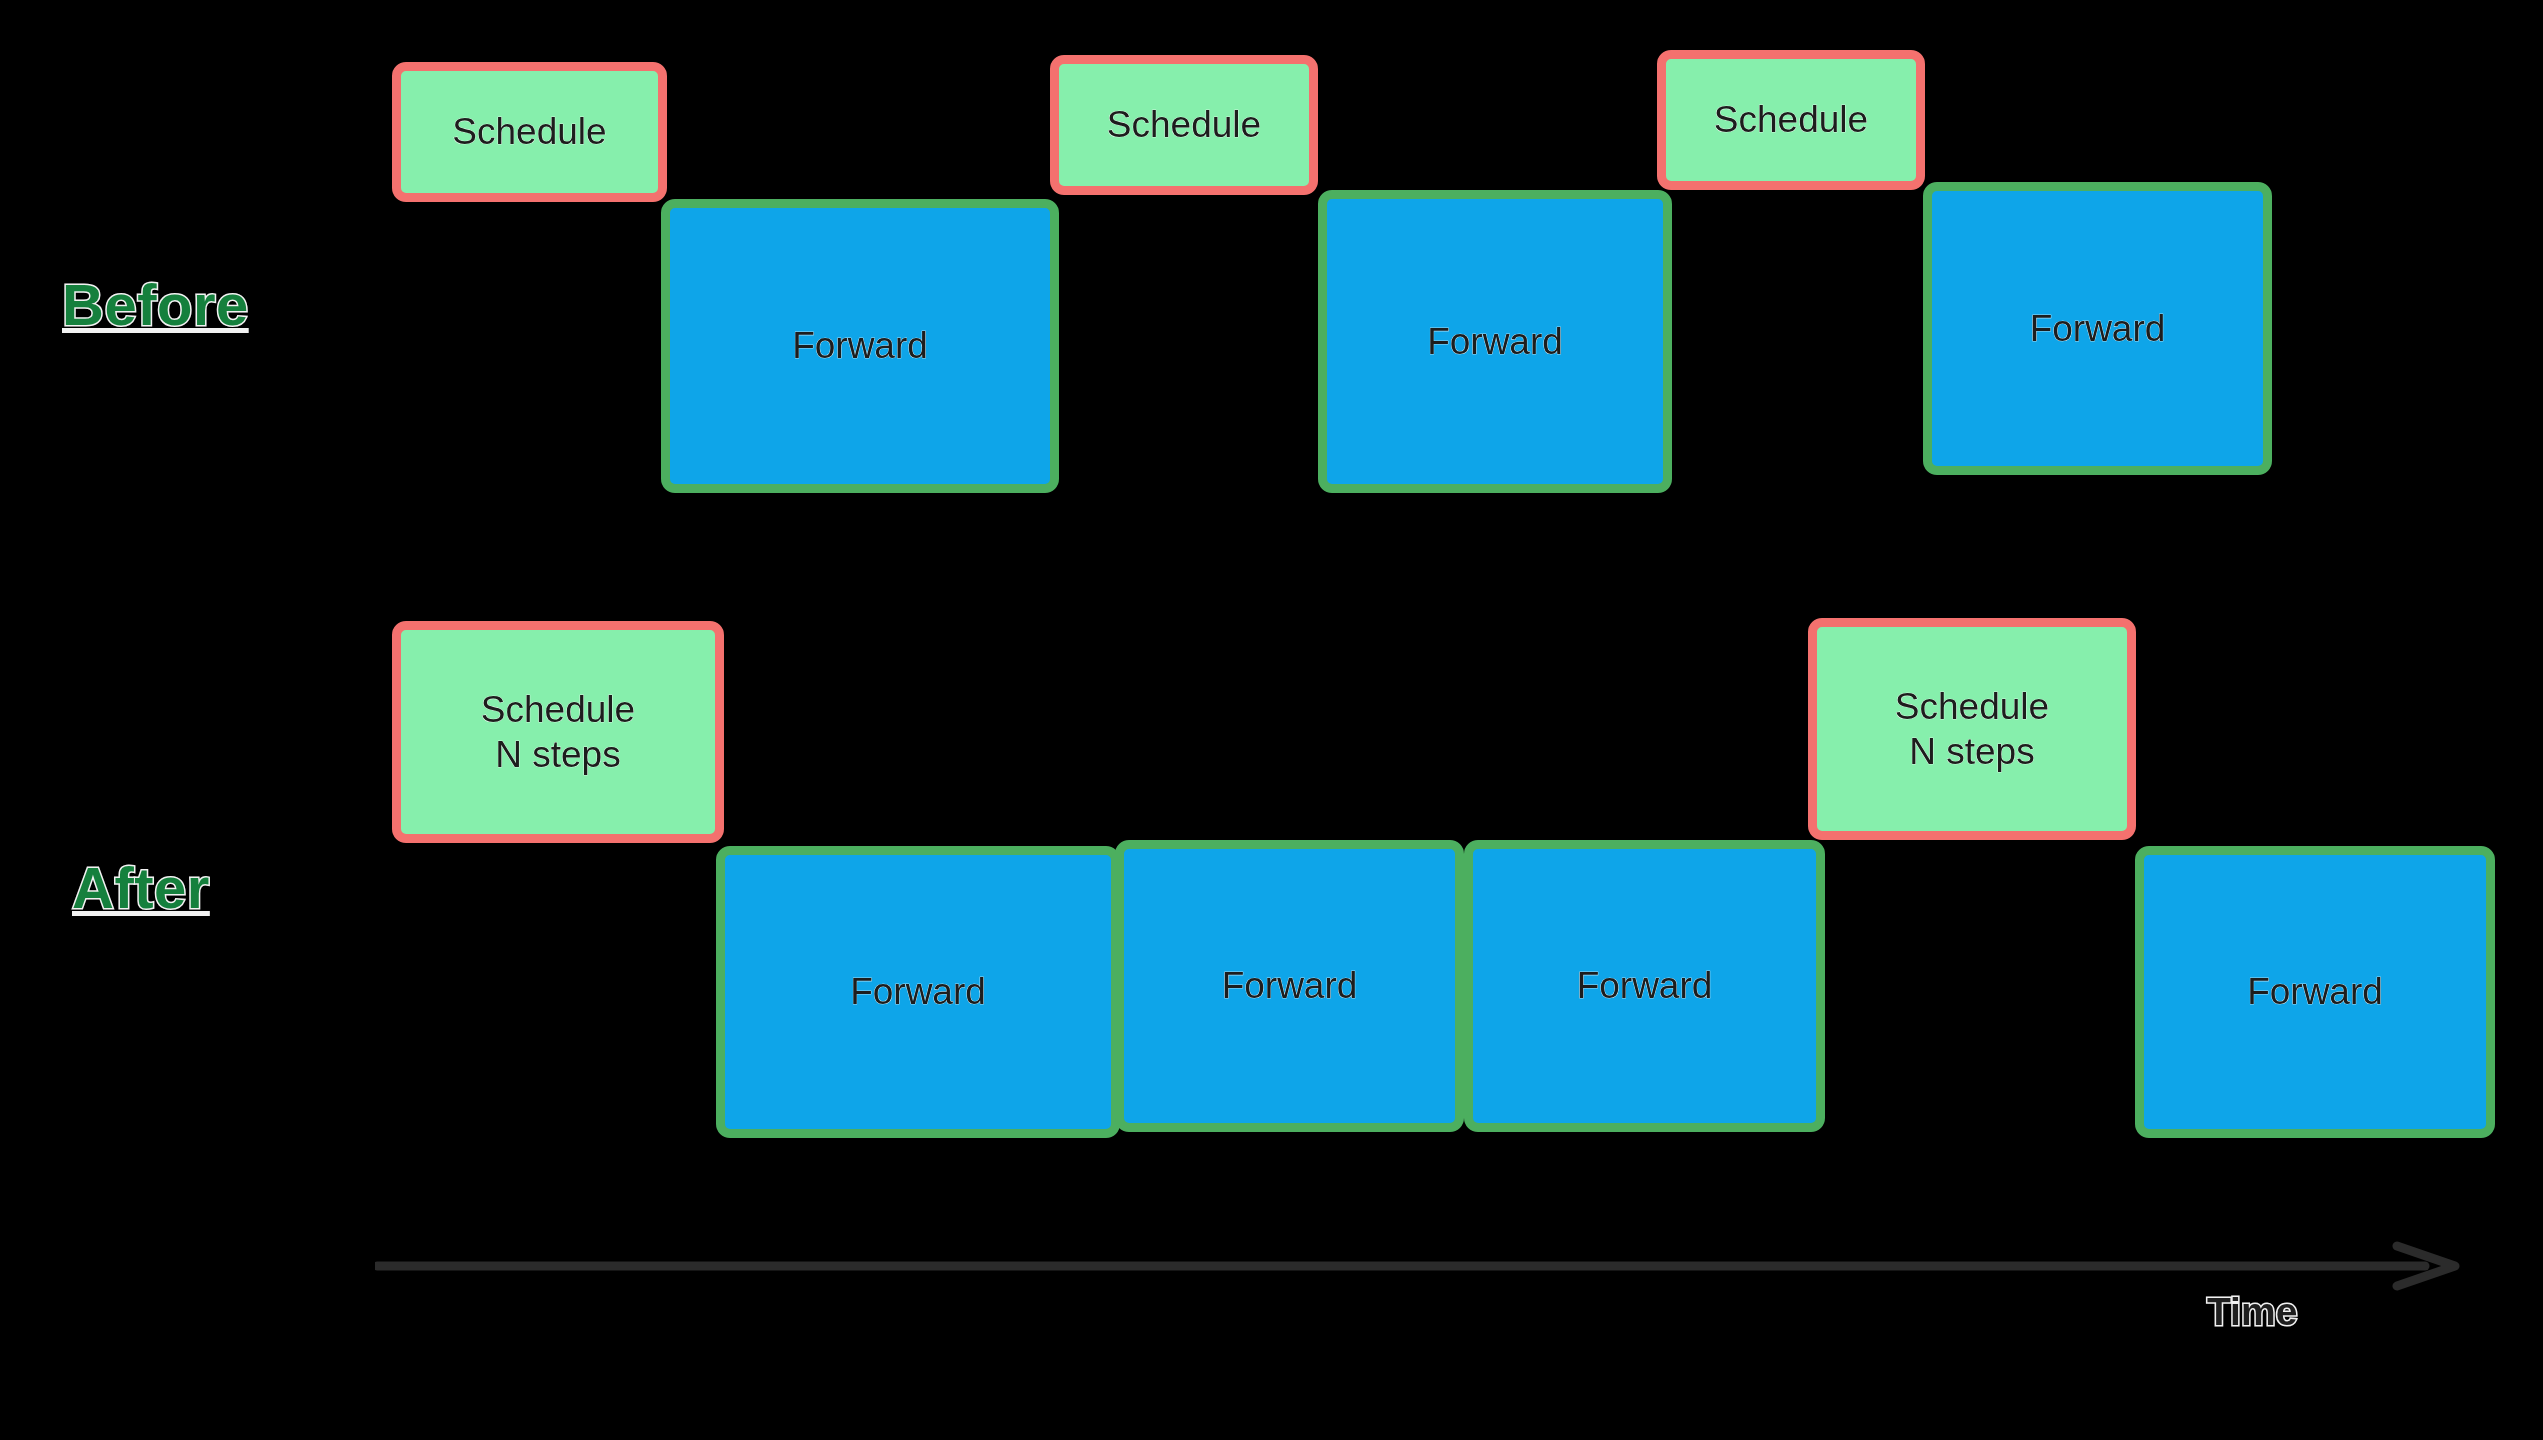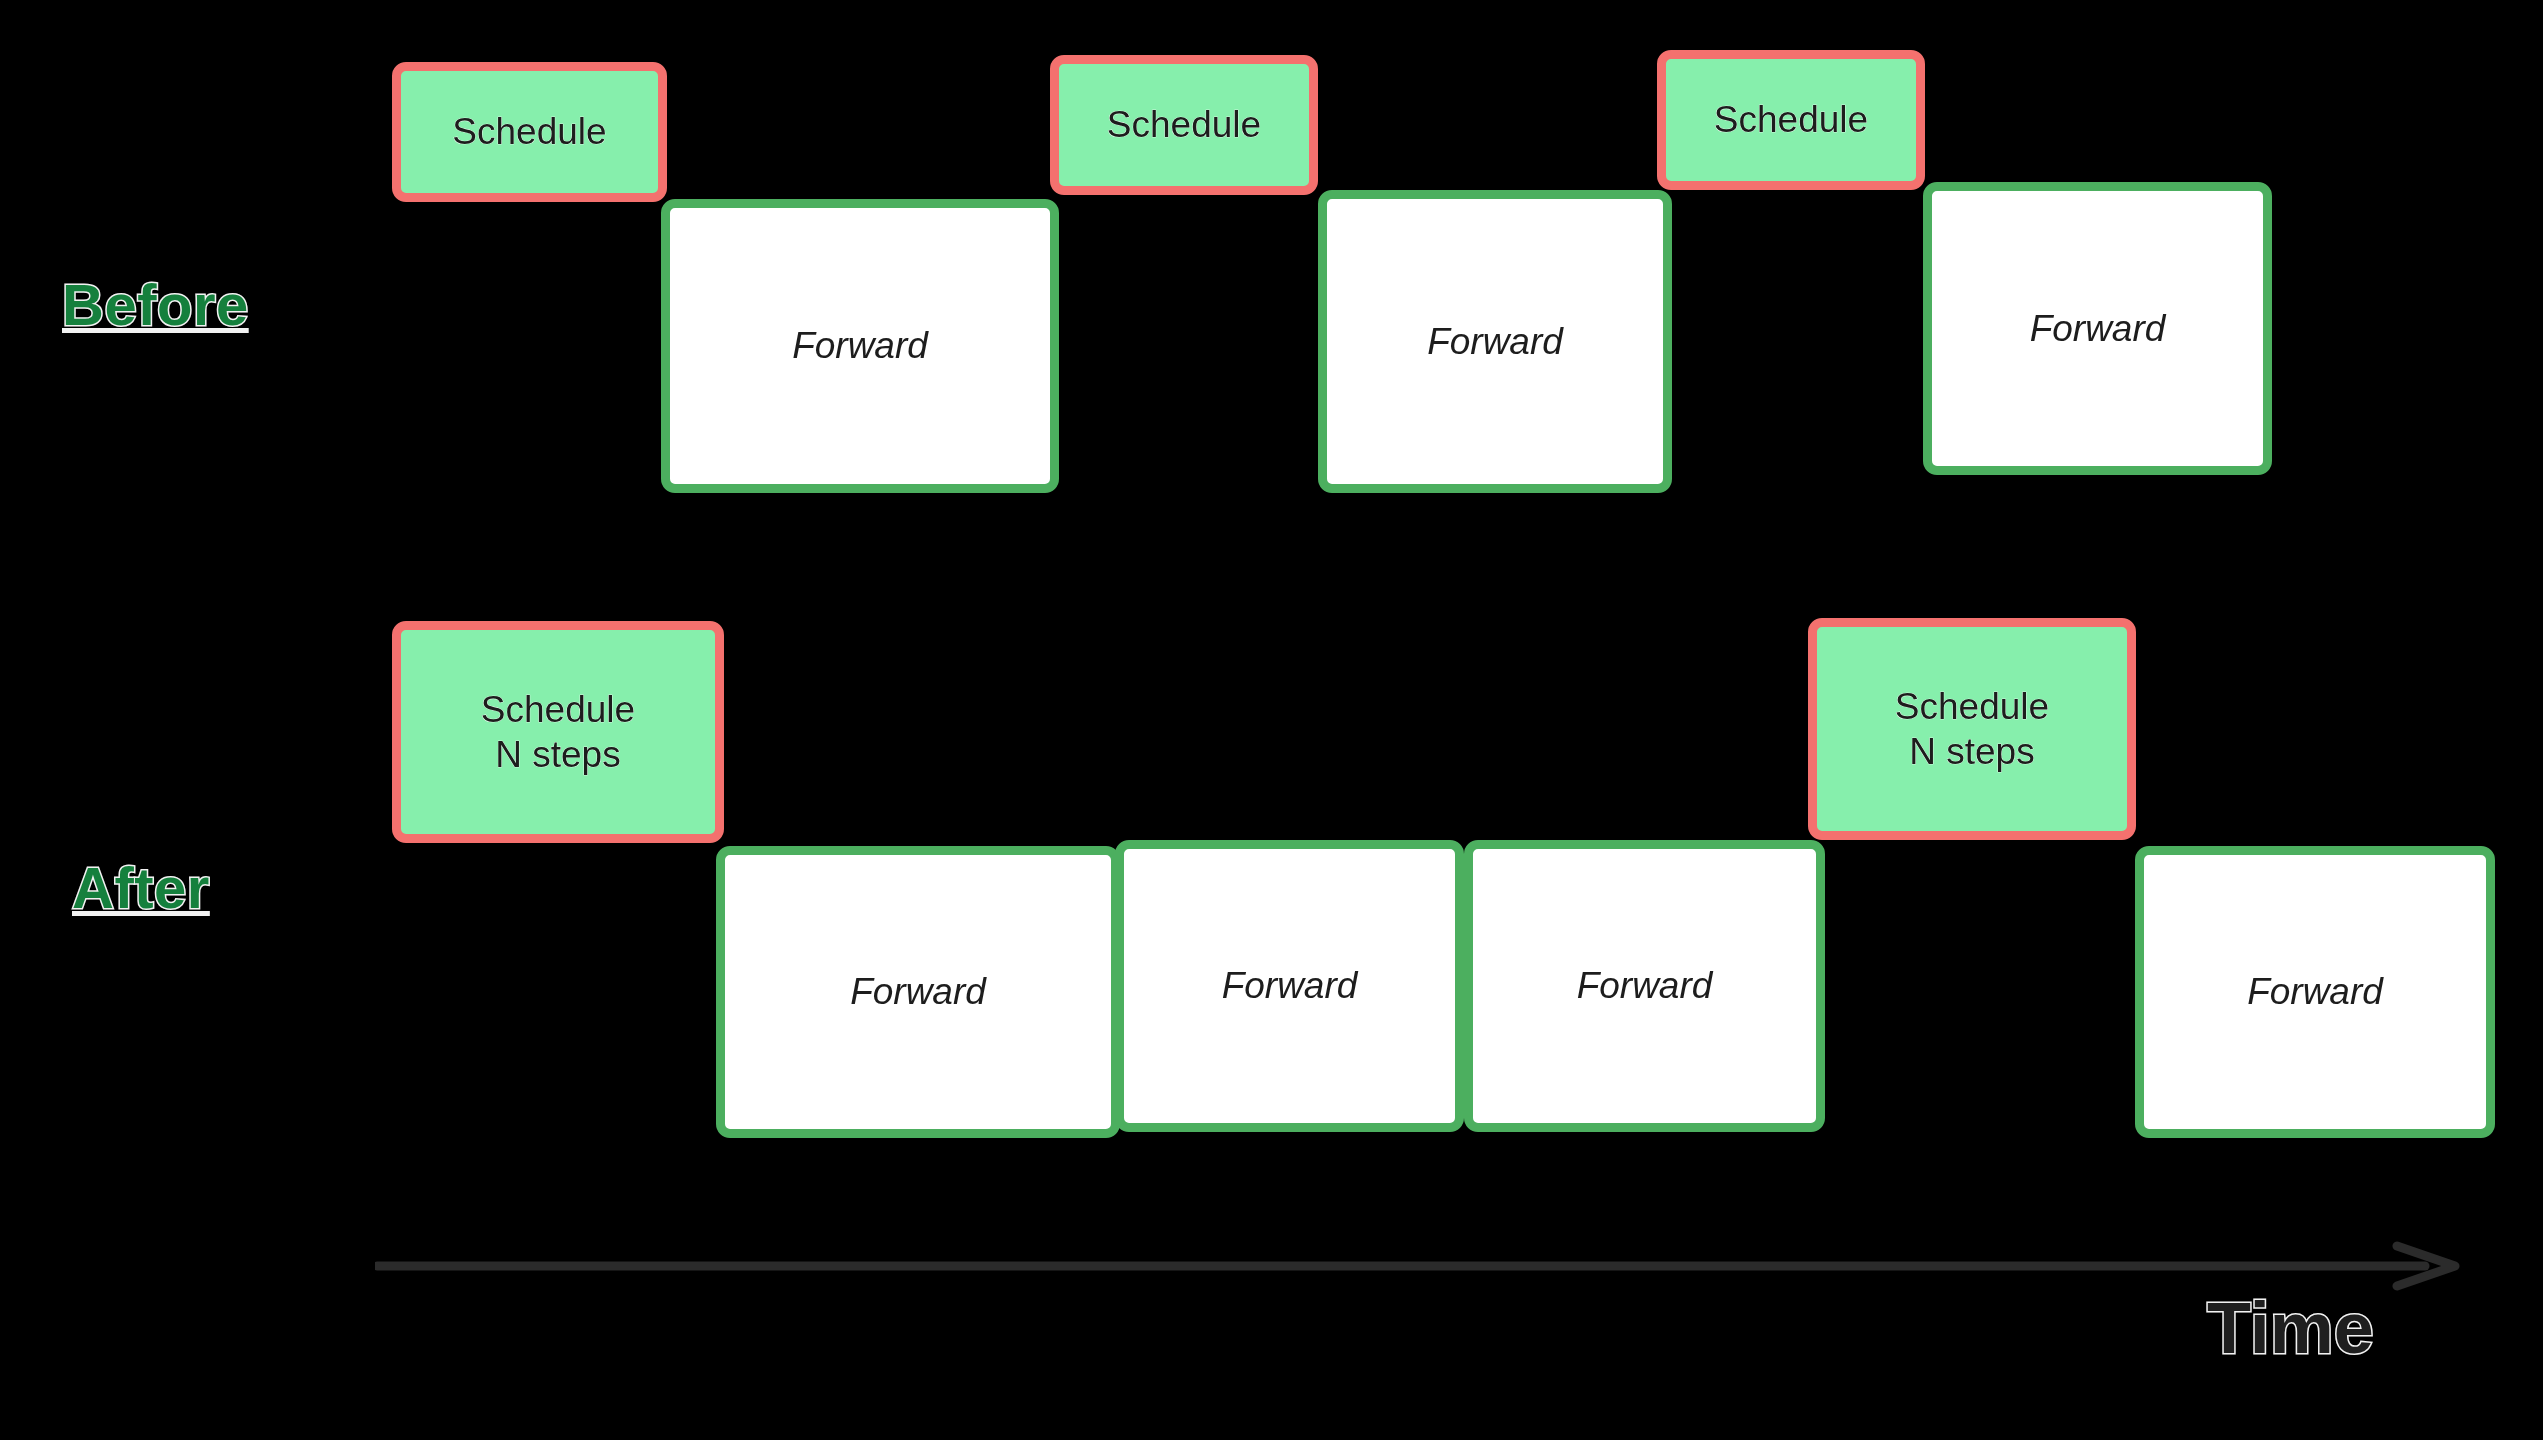--- a/index.html
+++ b/index.html
@@ -52,41 +52,40 @@
     white-space: pre-line;
     -webkit-text-stroke: 0.6px #ffffff;
     paint-order: stroke fill;
   }
   .box.schedule {
     background: #86efac;
     border-color: #f4716e;
     z-index: 3;
   }
   .box.forward {
-    background: #ffffff;
+    background: #0ea5e9;
     border-color: #4caf5f;
     z-index: 2;
-    font-style: italic;
   }
 
   
   #timeline {
     position: absolute;
     left: 375px;
     top: 1240px;
     width: 2085px;
     height: 52px;
   }
   #timeline svg { display: block; width: 100%; height: 100%; }
 
   #label-time {
     position: absolute;
     left: 2207px;
     top: 1292px;
-    font-size: 72px;
+    font-size: 39px;
     font-weight: 700;
     color: #1f1f1f;
     -webkit-text-stroke: 3px #f2f2f2;
     paint-order: stroke fill;
     line-height: 1;
     white-space: nowrap;
   }
 </style>
 </head>
 <body>

